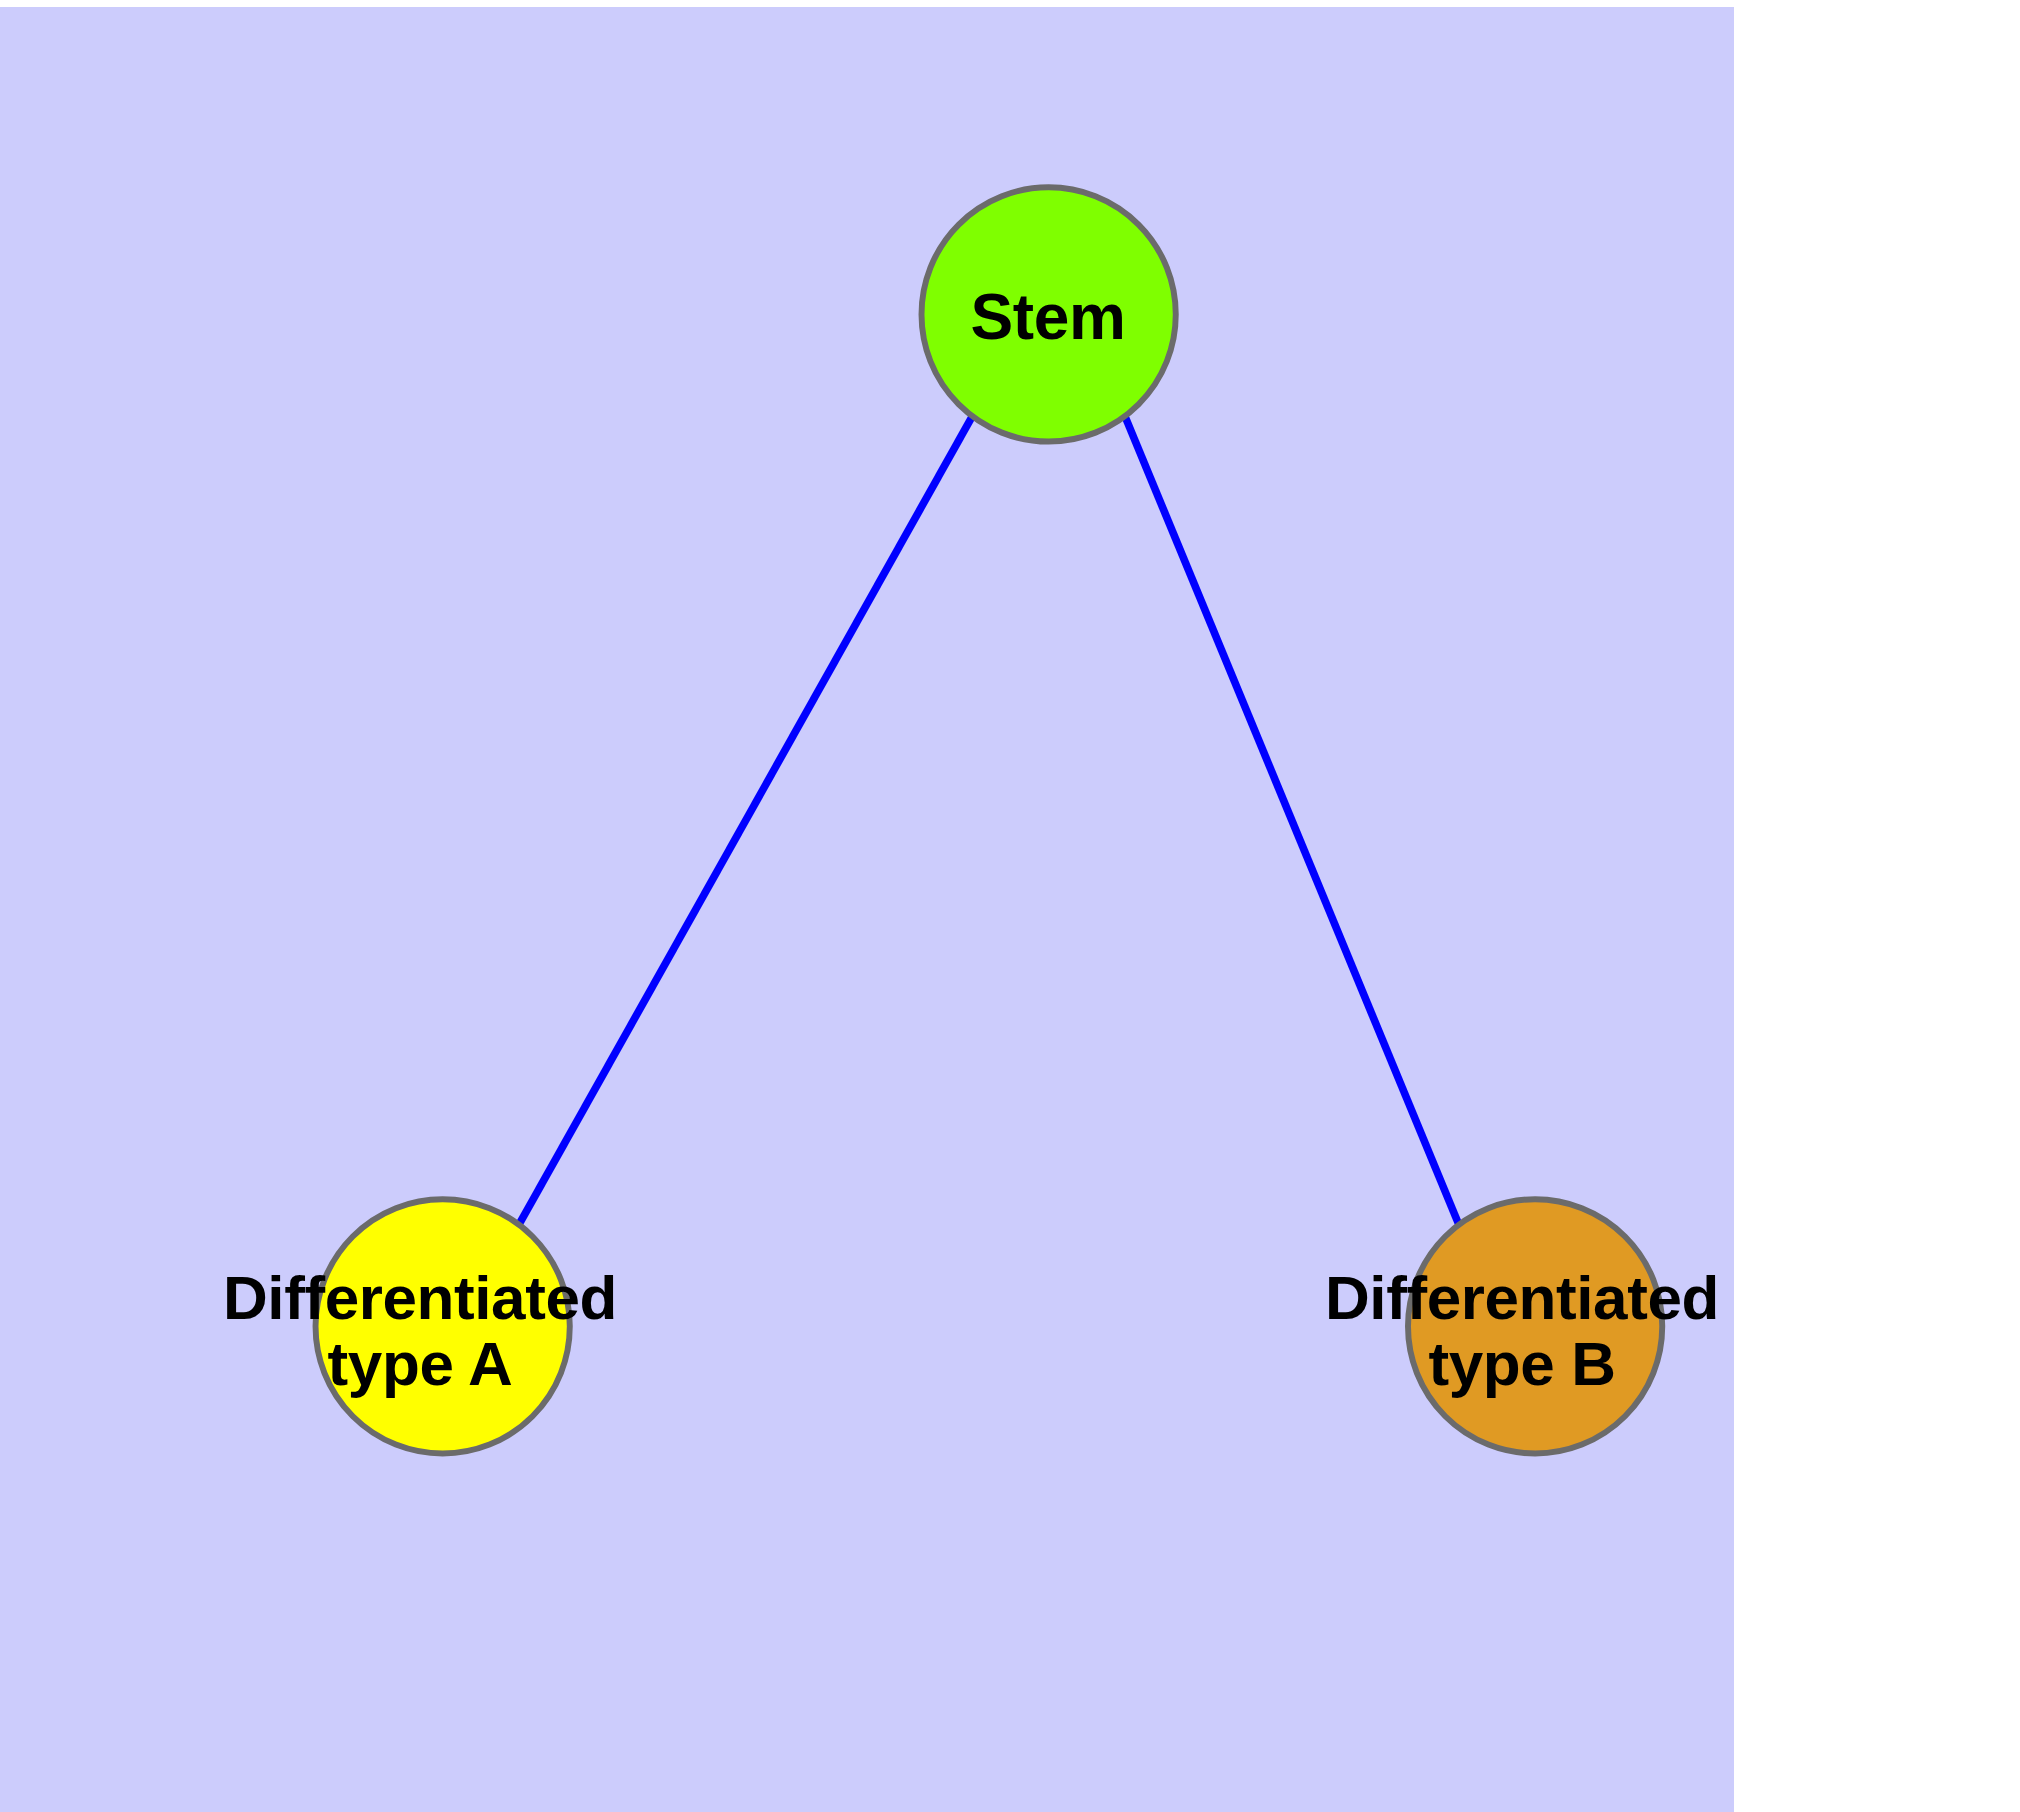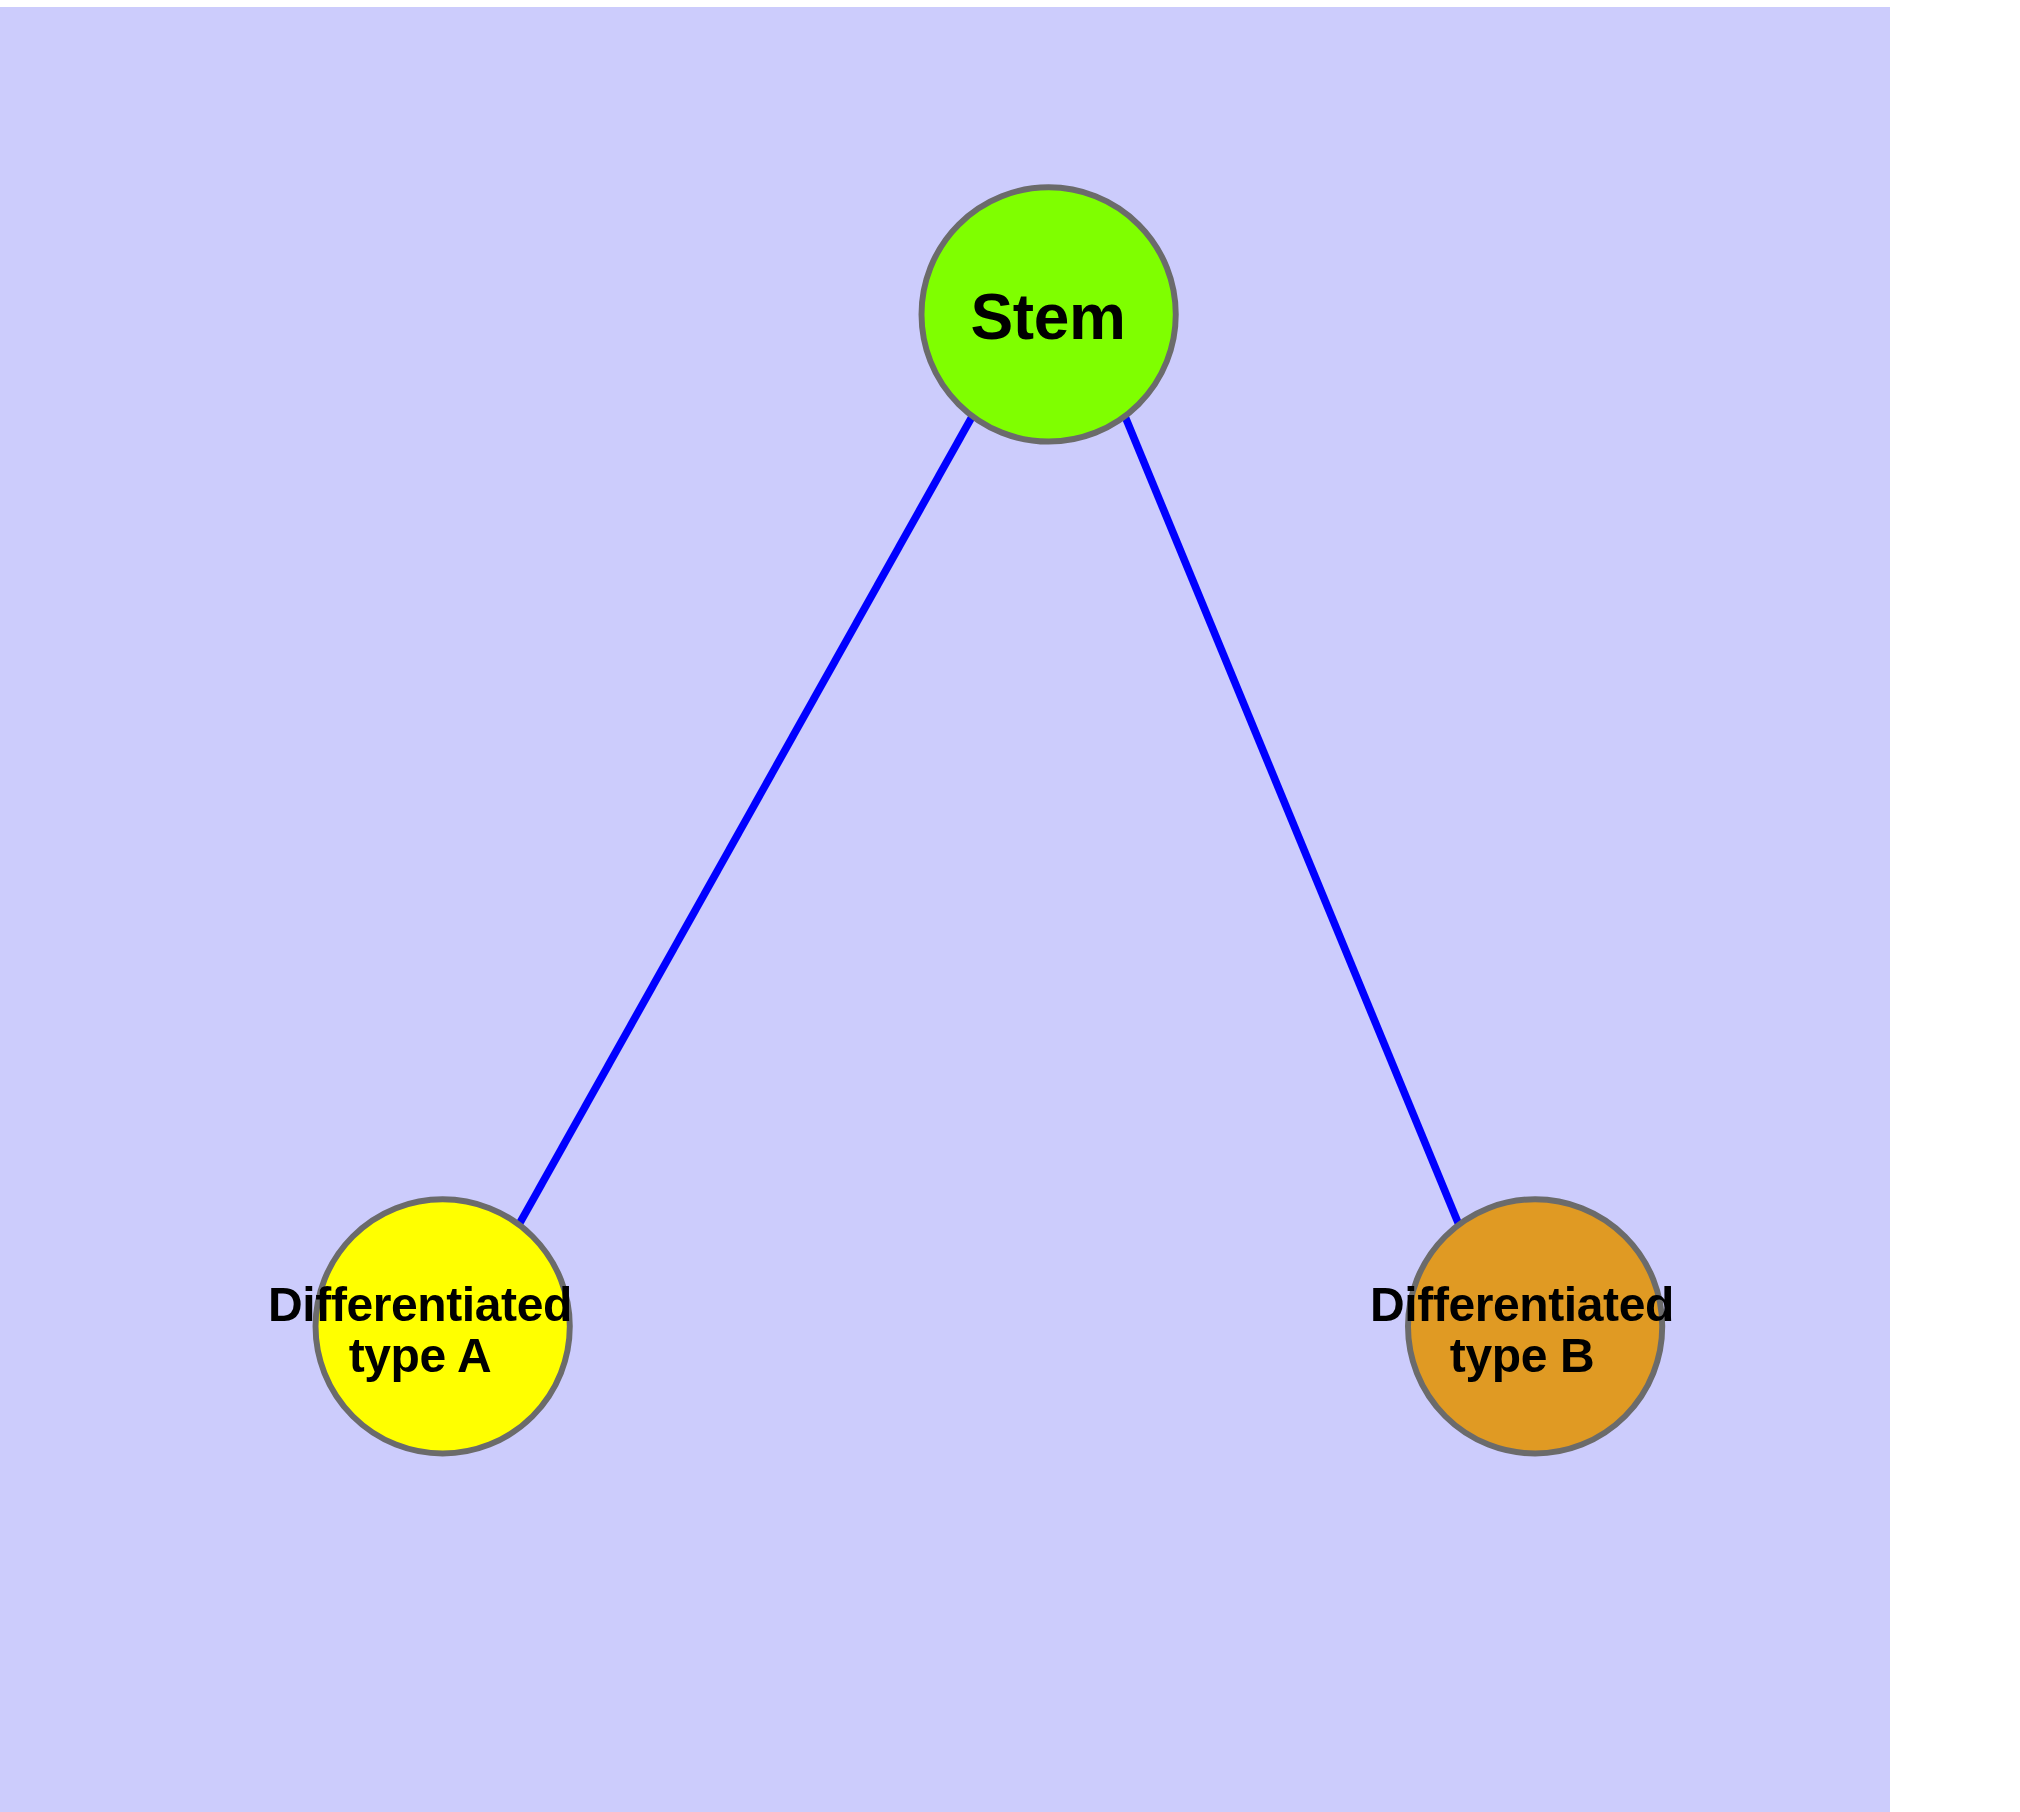--- a/index.html
+++ b/index.html
@@ -3,21 +3,21 @@
 <meta charset="utf-8">
 <title>Cell Differentiation Graph</title>
 <style>
   html, body {
     margin: 0;
     padding: 0;
     background: #ffffff;
   }
   #canvas {
     position: relative;
-    width: 1890px;
+    width: 1734px;
     height: 1812px;
     overflow: hidden;
     background: #ffffff;
     font-family: "Liberation Sans", "DejaVu Sans", sans-serif;
   }
   #plot-background {
     position: absolute;
     left: 0;
     top: 6.8px;
     width: 2021px;
@@ -39,21 +39,21 @@
     white-space: pre;
     line-height: 1.06;
     letter-spacing: -0.4px;
     pointer-events: none;
     transform: translate(-50%, -50%);
   }
   .node-label.single {
     font-size: 64px;
   }
   .node-label.multi {
-    font-size: 48px;
+    font-size: 62px;
   }
 </style>
 </head>
 <body>
 
 <div id="canvas">
 
   <div id="plot-background"></div>
 
   <svg id="graph-svg" viewBox="0 0 2384 2138" xmlns="http://www.w3.org/2000/svg">

